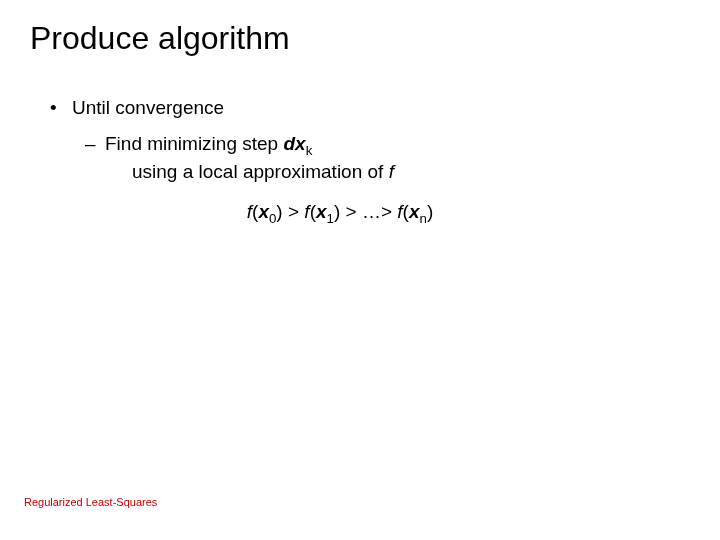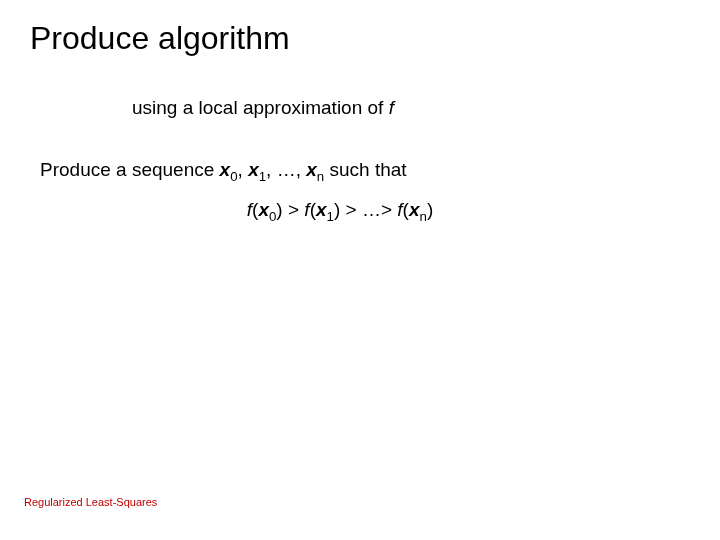--- a/index.html
+++ b/index.html
@@ -81,29 +81,32 @@
   .gap-b { margin-bottom: 14px; }
 </style>
 </head>
 <body>
 
 <div class="slide">
 
   <h1 class="title">Produce algorithm</h1>
 
 
+  <div class="bullet-l1 gap-b">
+    <span>Until convergence</span>
+  </div>
 
+  <div class="bullet-l2 nowrap">
+    <span>Find minimizing step </span><span class="ital"><span class="bld" style="font-style:italic">dx</span></span><sub>k</sub>
+  </div>
   <div class="sub-line nowrap">
     <span>using a local approximation of </span><span class="ital">f</span>
   </div>
 
 
-  <div class="produce nowrap">
-    <span>Produce a sequence </span><span class="ital bld">x</span><sub>0</sub><span>, </span><span class="ital bld">x</span><sub>1</sub><span>, …, </span><span class="ital bld">x</span><sub>n</sub><span> such that</span>
-  </div>
 
   <div class="produce-line2 nowrap">
     <span class="ital">f</span><span>(</span><span class="ital bld">x</span><sub>0</sub><span>)</span><span> &gt; </span><span class="ital">f</span><span>(</span><span class="ital bld">x</span><sub>1</sub><span>)</span><span> &gt; …&gt; </span><span class="ital">f</span><span>(</span><span class="ital bld">x</span><sub>n</sub><span>)</span>
   </div>
 
   <div class="footer">Regularized Least-Squares</div>
 
 </div>
 
 </body></html>

